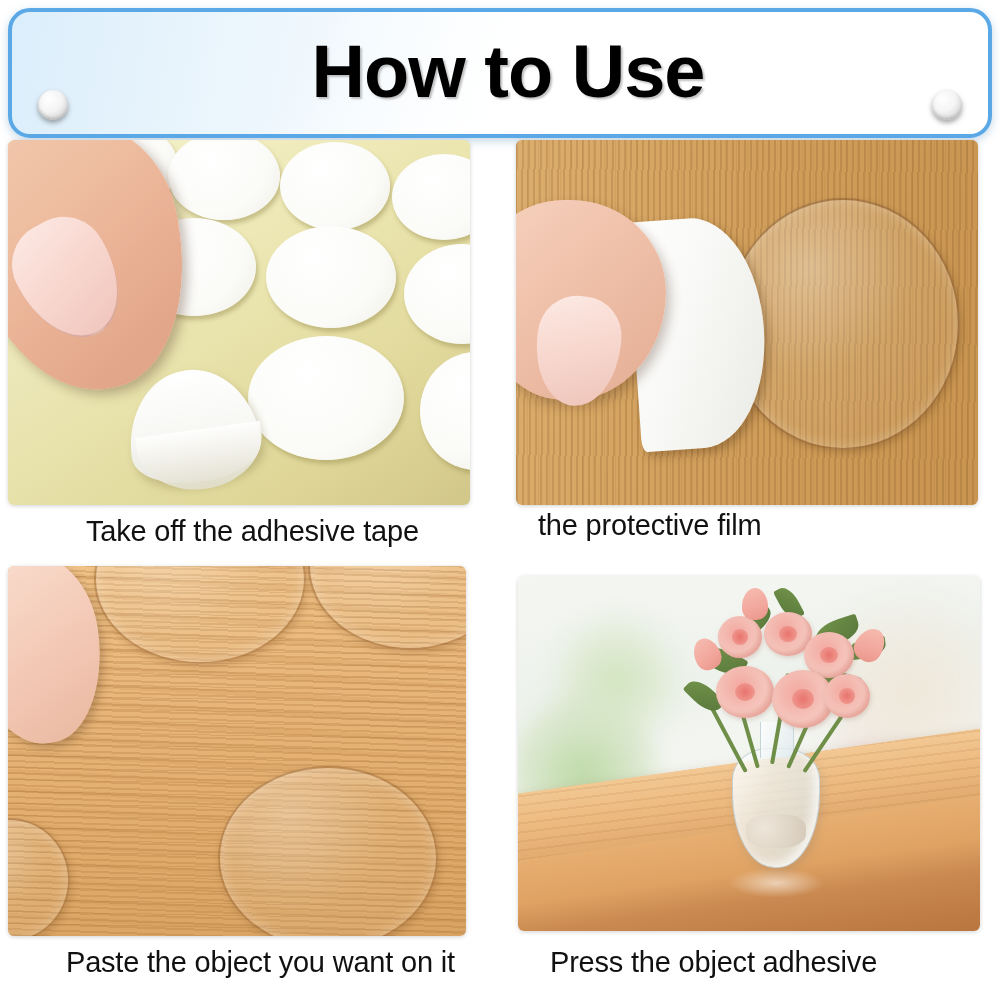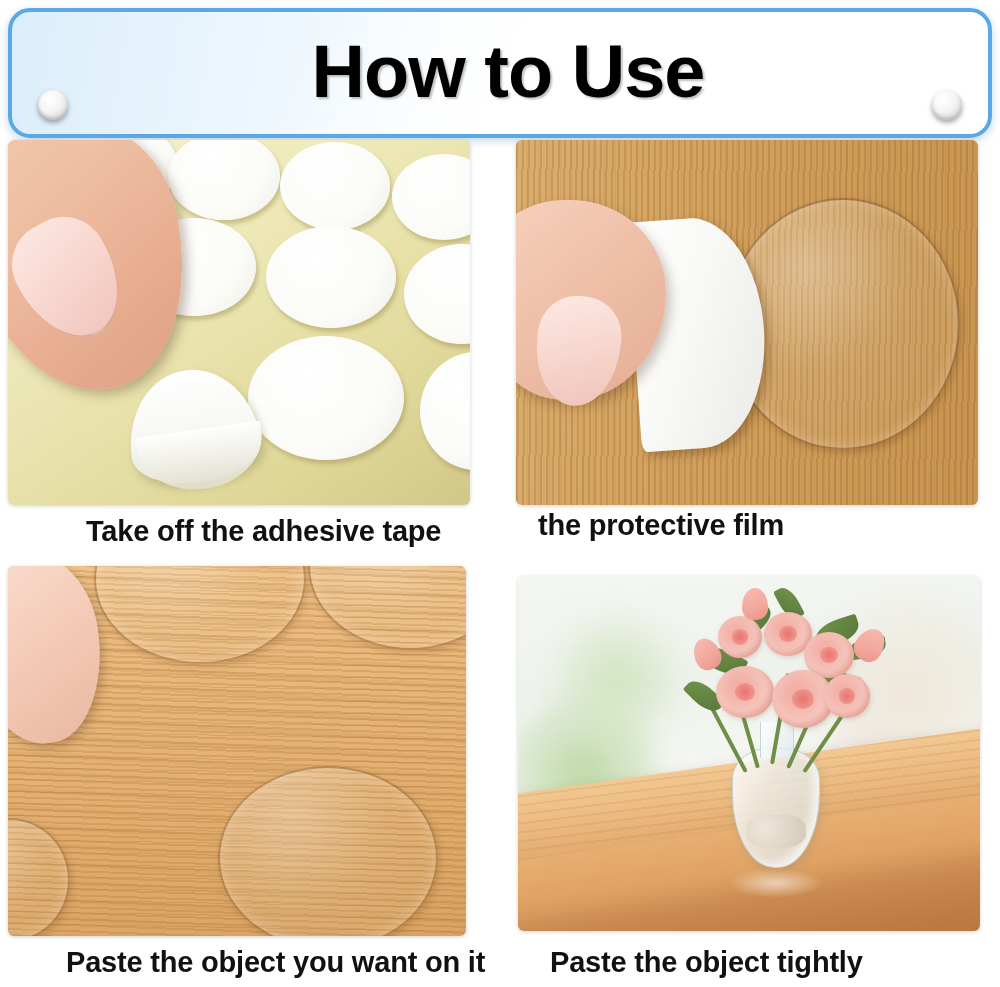--- a/index.html
+++ b/index.html
@@ -51,21 +51,21 @@
   
   .panel{position:absolute;overflow:hidden;border-radius:6px;box-shadow:0 1px 4px rgba(0,0,0,.18);}
   .p1{left:8px;  top:140px; width:462px; height:365px;}
   .p2{left:516px;top:140px; width:462px; height:365px;}
   .p3{left:8px;  top:566px; width:458px; height:370px;}
   .p4{left:518px;top:576px; width:462px; height:355px;}
 
   .caption{
     position:absolute;
     font-family:"Liberation Sans", sans-serif;
-    font-weight:bold;
+    font-weight:normal;
     font-size:29px;
     line-height:34px;
     color:#111111;
     letter-spacing:-.2px;
   }
   .c1{left:86px; top:514px; }
   .c2{left:538px;top:508px; width:450px;}
   .c3{left:66px; top:945px; }
   .c4{left:550px;top:945px; }
 
@@ -329,15 +329,15 @@
     <div class="rose" style="left:198px;top:90px;width:58px;height:52px;"></div>
     <div class="rose" style="left:246px;top:36px;width:48px;height:44px;"></div>
     <div class="rose" style="left:200px;top:40px;width:44px;height:42px;"></div>
     <div class="rose" style="left:286px;top:56px;width:50px;height:46px;"></div>
     <div class="rose" style="left:254px;top:94px;width:62px;height:58px;"></div>
     <div class="rose" style="left:306px;top:98px;width:46px;height:44px;"></div>
     <div class="bud" style="left:224px;top:12px;width:26px;height:32px;"></div>
     <div class="bud" style="left:338px;top:52px;width:28px;height:34px;transform:rotate(32deg);"></div>
     <div class="bud" style="left:176px;top:62px;width:26px;height:32px;transform:rotate(-24deg);"></div>
   </div>
-  <div class="caption c4">Paste the object tightly</div>
+  <div class="caption c4">Press the object adhesive</div>
 
 </div>
 
 </body></html>

